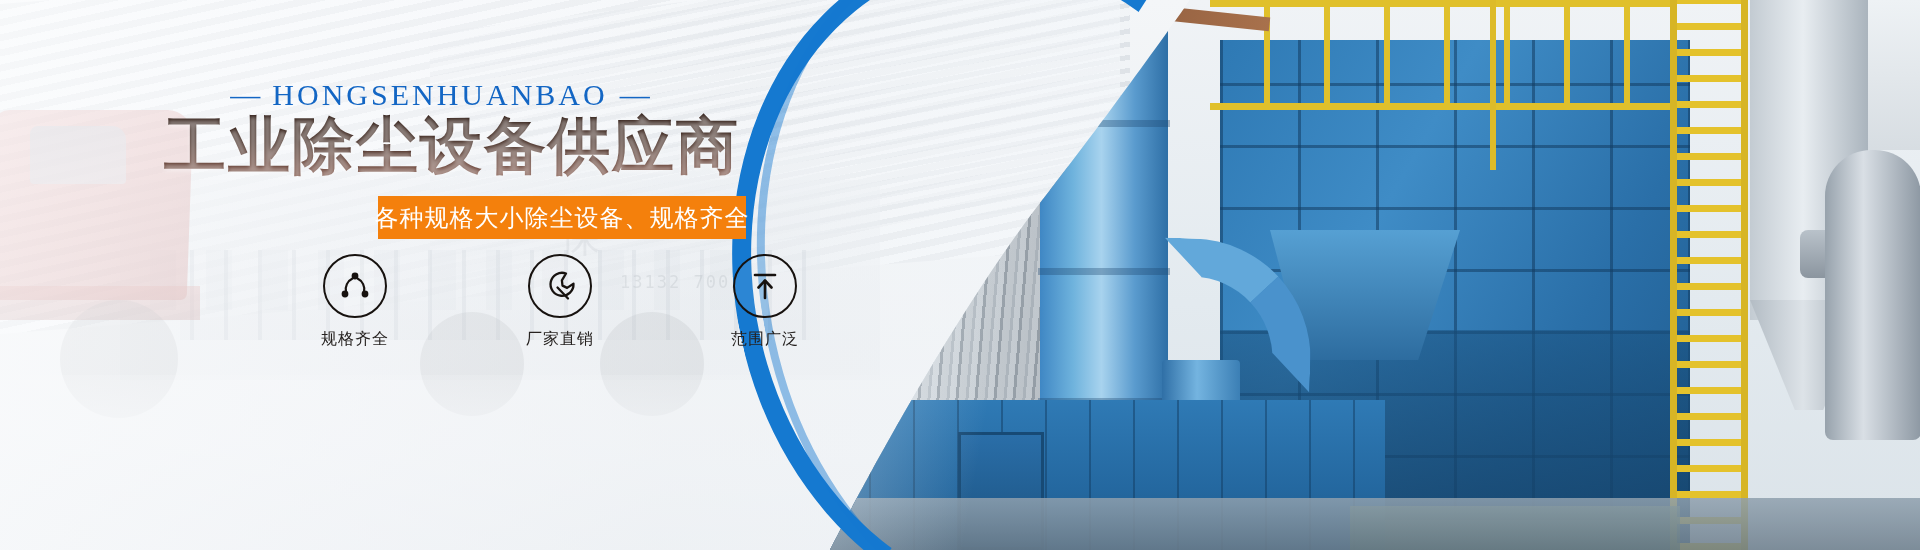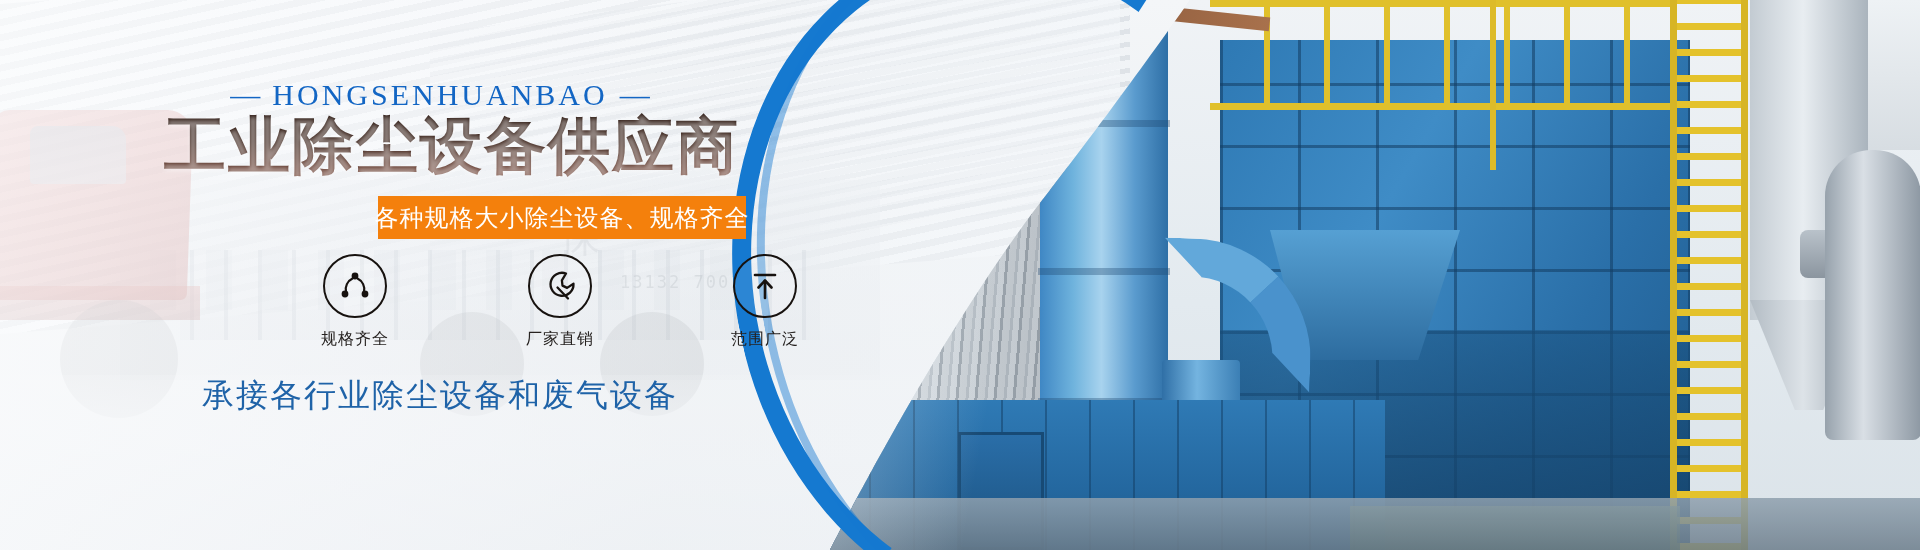--- a/index.html
+++ b/index.html
@@ -491,16 +491,15 @@
             <line x1="7" y1="6" x2="27" y2="6" stroke="#17120f" stroke-width="2.6" stroke-linecap="round"></line>
             <line x1="17" y1="29" x2="17" y2="12" stroke="#17120f" stroke-width="2.6" stroke-linecap="round"></line>
             <polyline points="10.5,18.5 17,11.5 23.5,18.5" stroke="#17120f" stroke-width="2.6" fill="none" stroke-linecap="round" stroke-linejoin="round"></polyline>
           </svg>
         </div>
         <div class="f-label">范围广泛</div>
       </div>
 
     </div>
 
-    <div class="tagline">承接各行业除尘设备和废气设备</div>
   </div>
 
 </div>
 
 </body></html>

